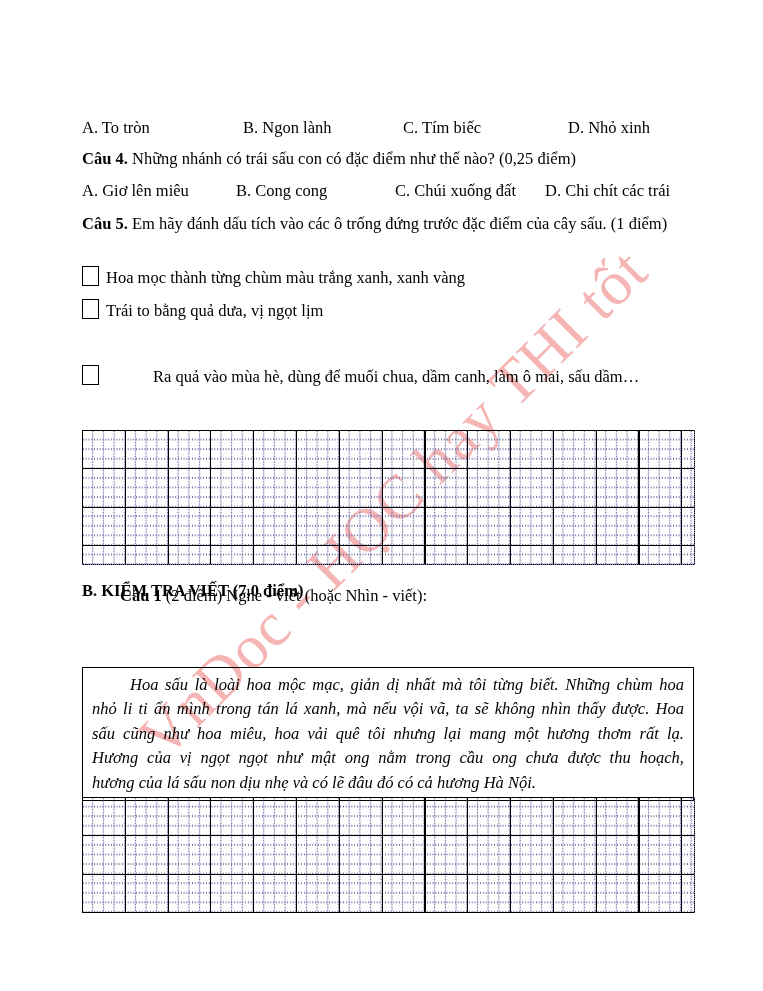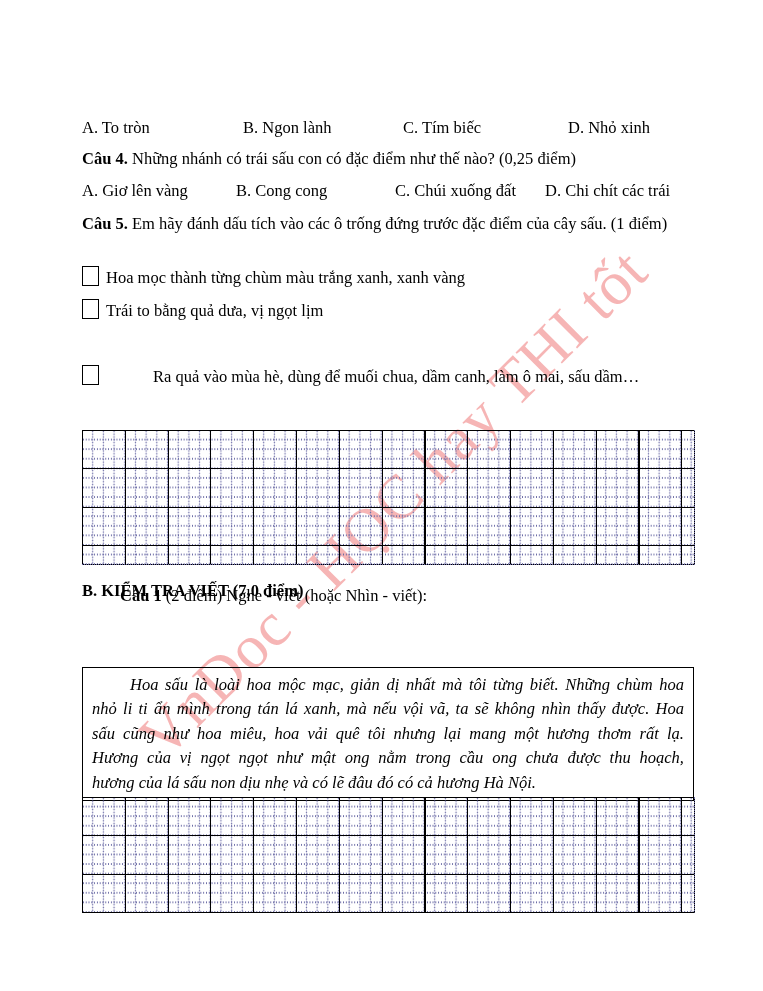--- a/index.html
+++ b/index.html
@@ -77,21 +77,21 @@
       <span style="left:0px;">A. To tròn</span>
       <span style="left:161px;">B. Ngon lành</span>
       <span style="left:321px;">C. Tím biếc</span>
       <span style="left:486px;">D. Nhỏ xinh</span>
     </div>
 
     <div class="abs" style="top:149px;">
       <span class="b">Câu 4.</span><span> Những nhánh có trái sấu con có đặc điểm như thế nào? (0,25 điểm)</span>
     </div>
     <div class="abs optrow" style="top:181px;">
-      <span style="left:0px;">A. Giơ lên vàng</span>
+      <span style="left:0px;">A. Giơ lên miêu</span>
       <span style="left:154px;">B. Cong cong</span>
       <span style="left:313px;">C. Chúi xuống đất</span>
       <span style="left:463px;">D. Chi chít các trái</span>
     </div>
 
     <div class="abs q5" style="top:211px;">
       <span class="b">Câu 5.</span><span> Em hãy đánh dấu tích vào các ô trống đứng trước đặc điểm của cây sấu. (1 điểm)</span>
     </div>
 
     <div class="abs cb-item" style="top:266px;">

